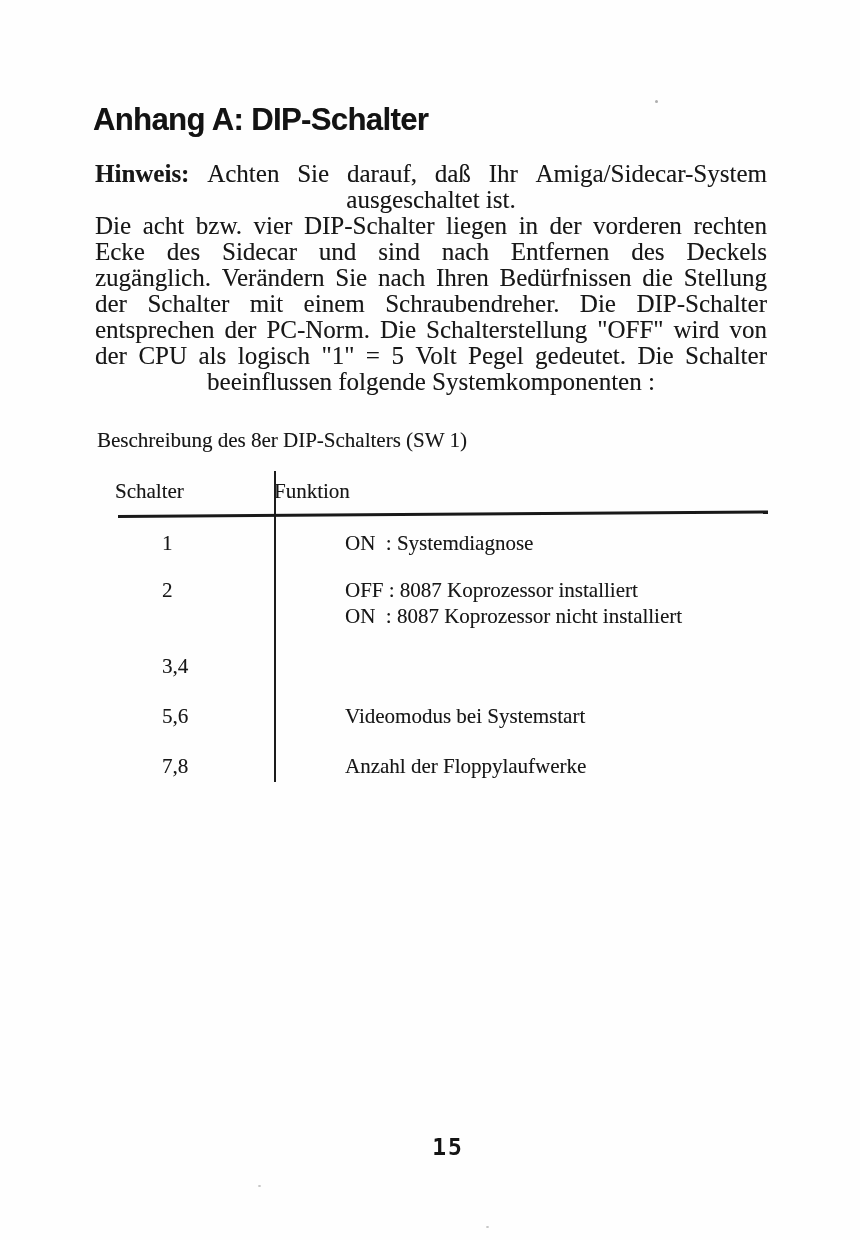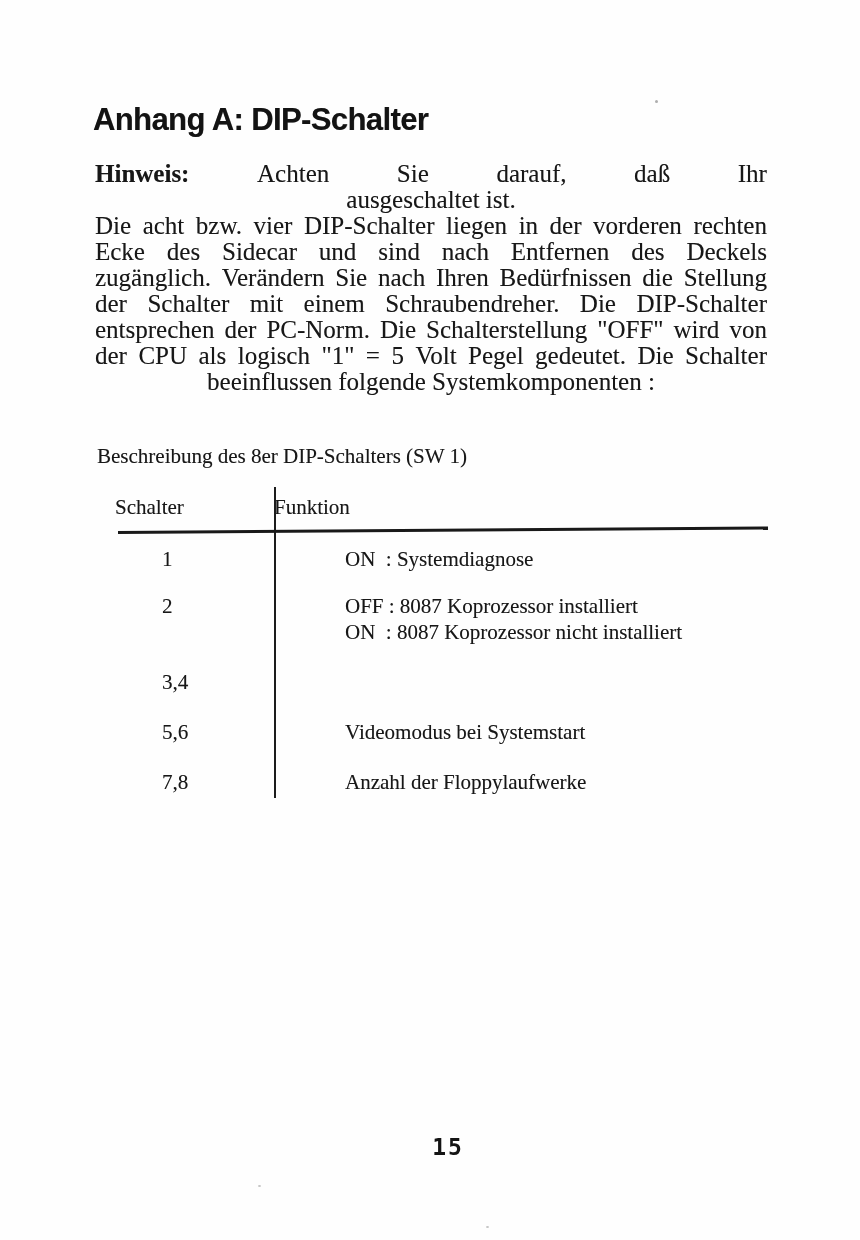--- a/index.html
+++ b/index.html
@@ -38,21 +38,21 @@
     display:flex;
     justify-content:space-between;
     line-height:26px;
   }
   .plain-line { line-height:26px; white-space:pre-wrap; }
   .note-block { margin-top:24px; }
   .note-block .jline:first-child span:first-child { font-weight:bold; }
   .intro-block { }
   
   .table-caption {
-    margin:48px 0 0 2px;
+    margin:32px 0 0 2px;
     font-size:21px;
     line-height:26px;
     text-shadow:0.2px 0.2px 0 rgba(20,20,20,0.35);
   }
   .dip-table {
     position:relative;
     margin:25px 0 0 20px;
     width:652px;
     font-size:21px;
     text-shadow:0.2px 0.2px 0 rgba(20,20,20,0.35);
@@ -119,20 +119,21 @@
 
   <div class="note-block bodytext">
     <div>
         <div class="jline">
           <span>Hinweis:</span>
           <span>Achten</span>
           <span>Sie</span>
           <span>darauf,</span>
           <span>daß</span>
           <span>Ihr</span>
+          <span>Amiga/Sidecar-System</span>
         </div>
       </div>
     <div class="plain-line">ausgeschaltet ist.</div>
   </div>
 
   <div class="intro-block bodytext">
     <div>
         <div class="jline">
           <span>Die</span>
           <span>acht</span>

